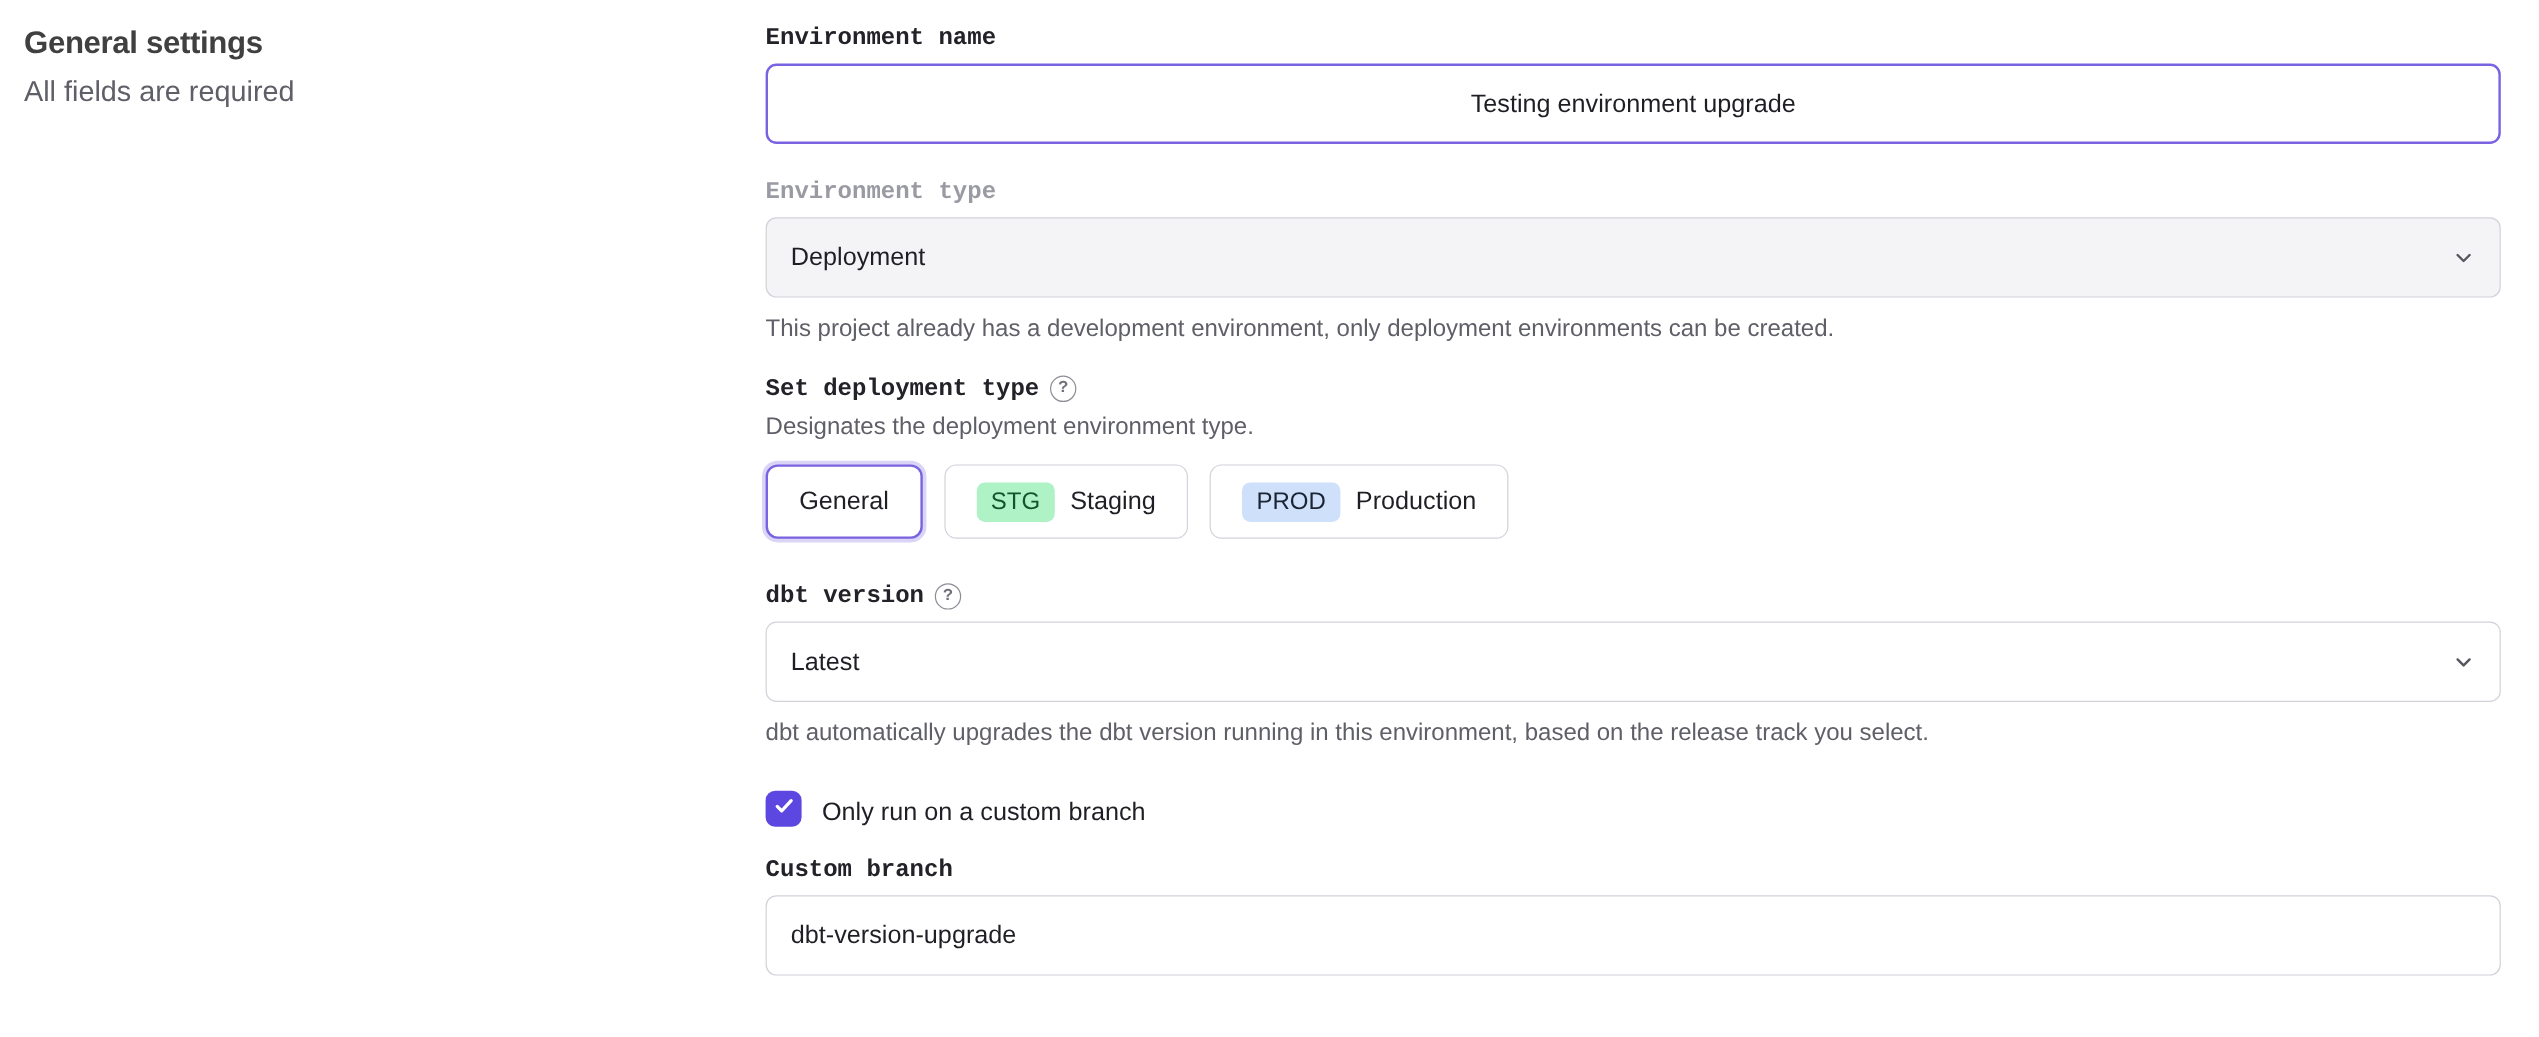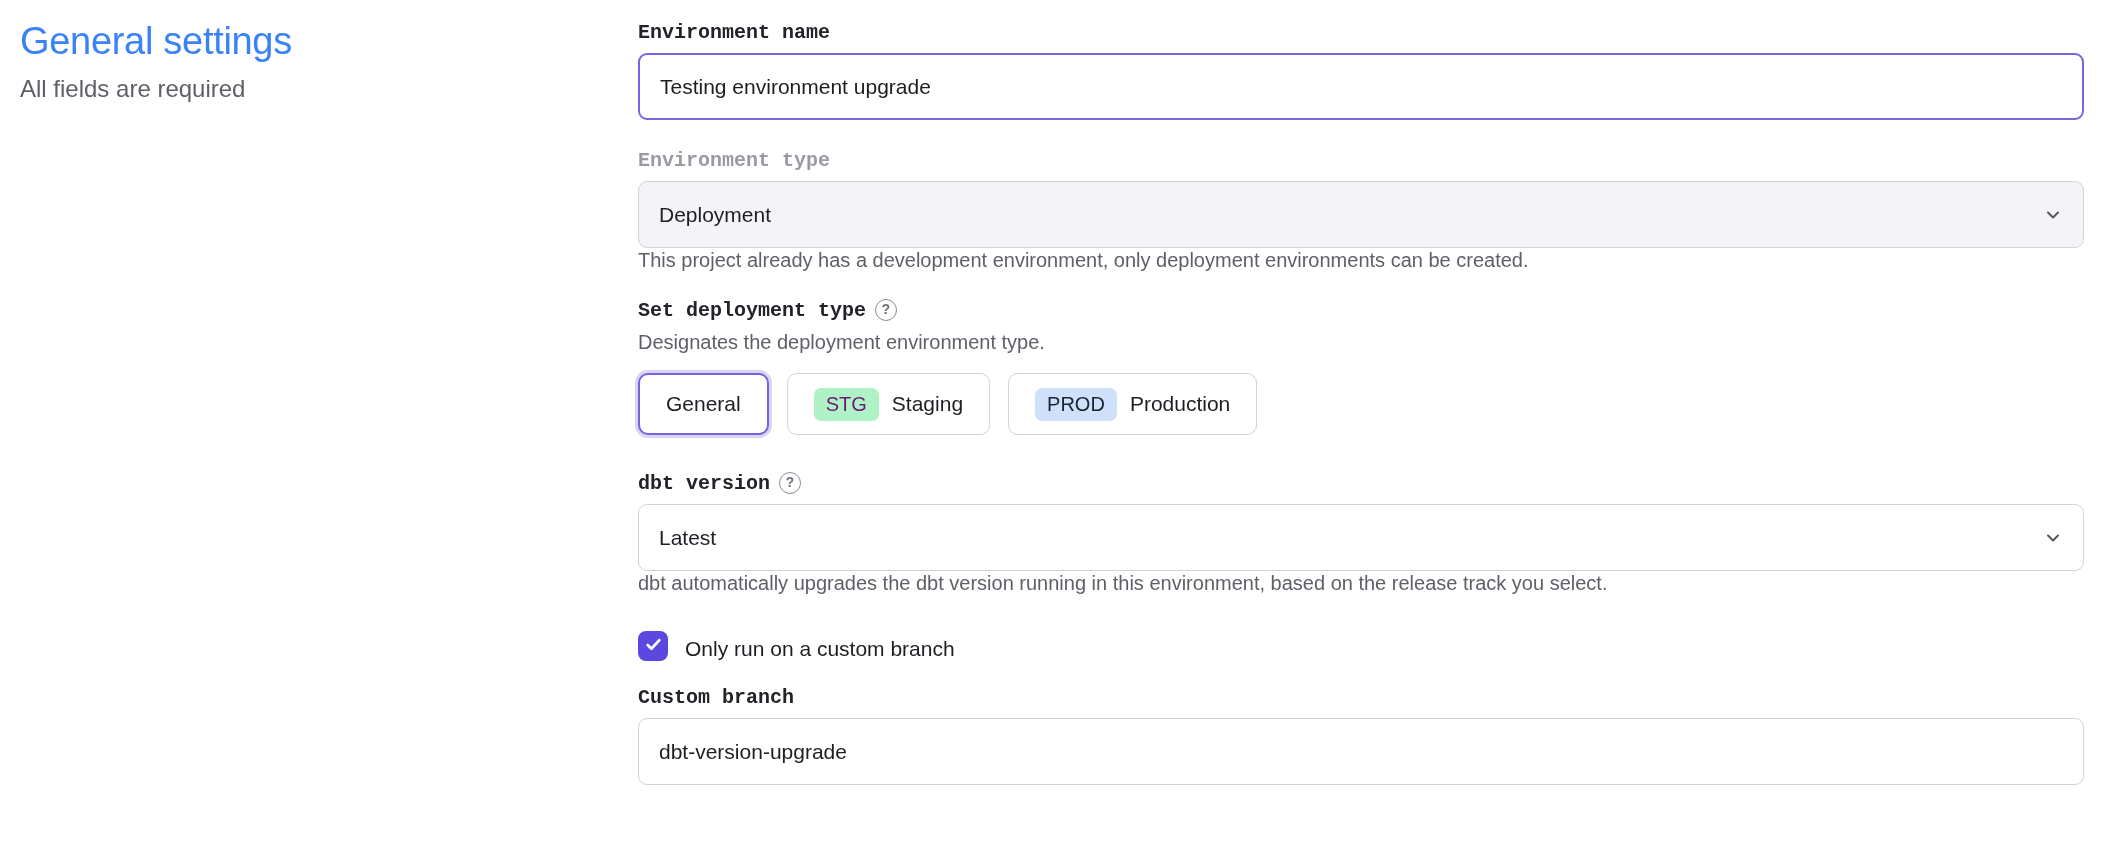--- a/index.html
+++ b/index.html
@@ -19,23 +19,23 @@
   }
   .page {
     display: flex;
     padding: 20px 32px 0 20px;
   }
   .left-col {
     width: 618px;
     flex-shrink: 0;
   }
   .page-title {
-    font-size: 38px;
-    font-weight: 400;
-    color: #3b82f6;
+    font-size: 26px;
+    font-weight: 700;
+    color: #404040;
     letter-spacing: -0.3px;
   }
   .page-subtitle {
     margin-top: 12px;
     font-size: 24px;
     color: var(--muted);
   }
   .form-col { flex: 1; }
   .field-label {
     display: flex;
@@ -56,38 +56,39 @@
     border-radius: 9px;
     font-family: "Liberation Sans", sans-serif;
     font-size: 21px;
     color: #1e1e24;
     padding: 0 20px;
     background: #fff;
     outline: none;
   }
   .text-input.focused {
     border: 2px solid var(--accent);
+    text-align: center;
   }
   .select {
     width: 100%;
     height: 67px;
     border: 1px solid var(--border);
     border-radius: 9px;
     background: #fff;
     display: flex;
     align-items: center;
     justify-content: space-between;
     padding: 16px 20px;
     font-size: 21px;
     color: #1e1e24;
     cursor: pointer;
   }
   .select.disabled { background: #f4f4f6; }
   .helper {
-    margin-top: 1px;
+    margin-top: 15px;
     font-size: 20px;
     color: var(--muted);
   }
   .gap-a { height: 28px; }
   .gap-b { height: 26px; }
   .gap-c { height: 36px; }
   .gap-d { height: 34px; }
   .gap-e { height: 24px; }
   .desc-text {
     font-size: 20px;
@@ -111,21 +112,21 @@
   }
   .option-btn.selected {
     border: 2px solid var(--accent);
     box-shadow: 0 0 0 3px rgba(122, 99, 224, 0.28);
   }
   .badge {
     border-radius: 7px;
     padding: 5px 12px;
     font-size: 20px;
     font-weight: 500;
-    color: #701a75;
+    color: #14532d;
   }
   .badge-stg { background: #aef2c6; }
   .badge-prod { background: #cfe0fb; color: #1b2433; }
   .help-icon {
     width: 22px;
     height: 22px;
     border: 1.5px solid #8d8d96;
     border-radius: 50%;
     display: inline-flex;
     align-items: center;

